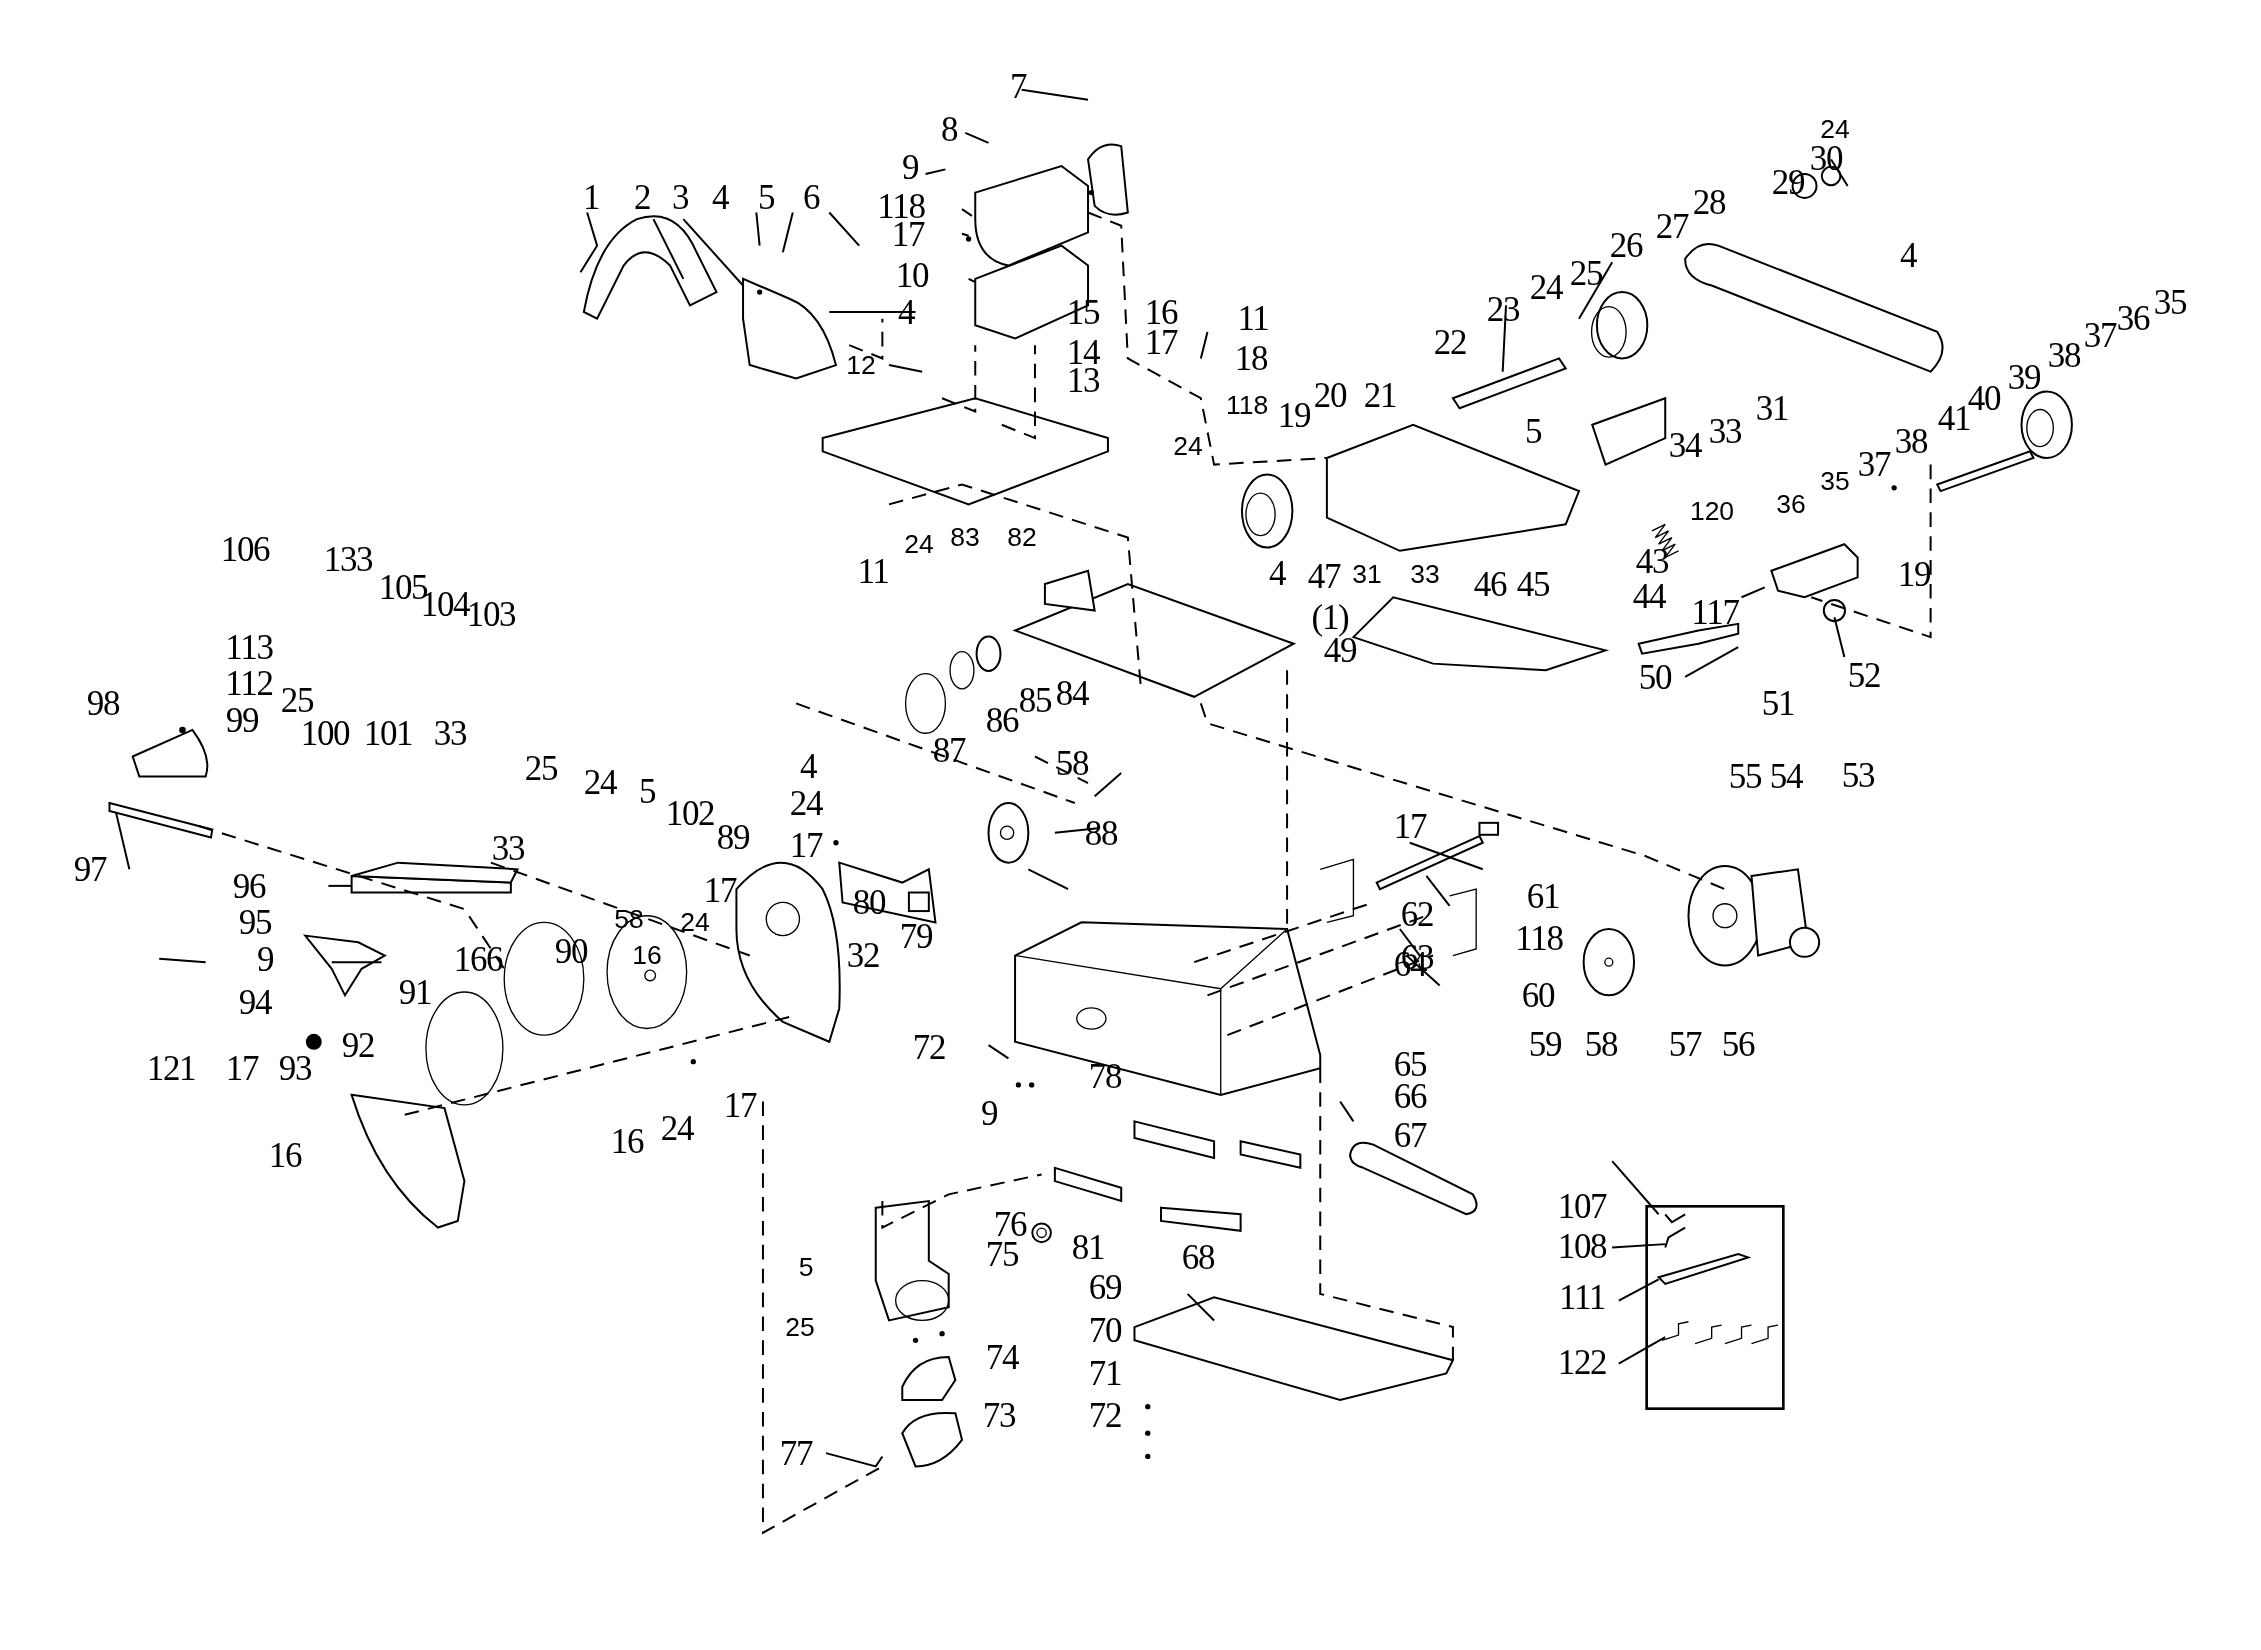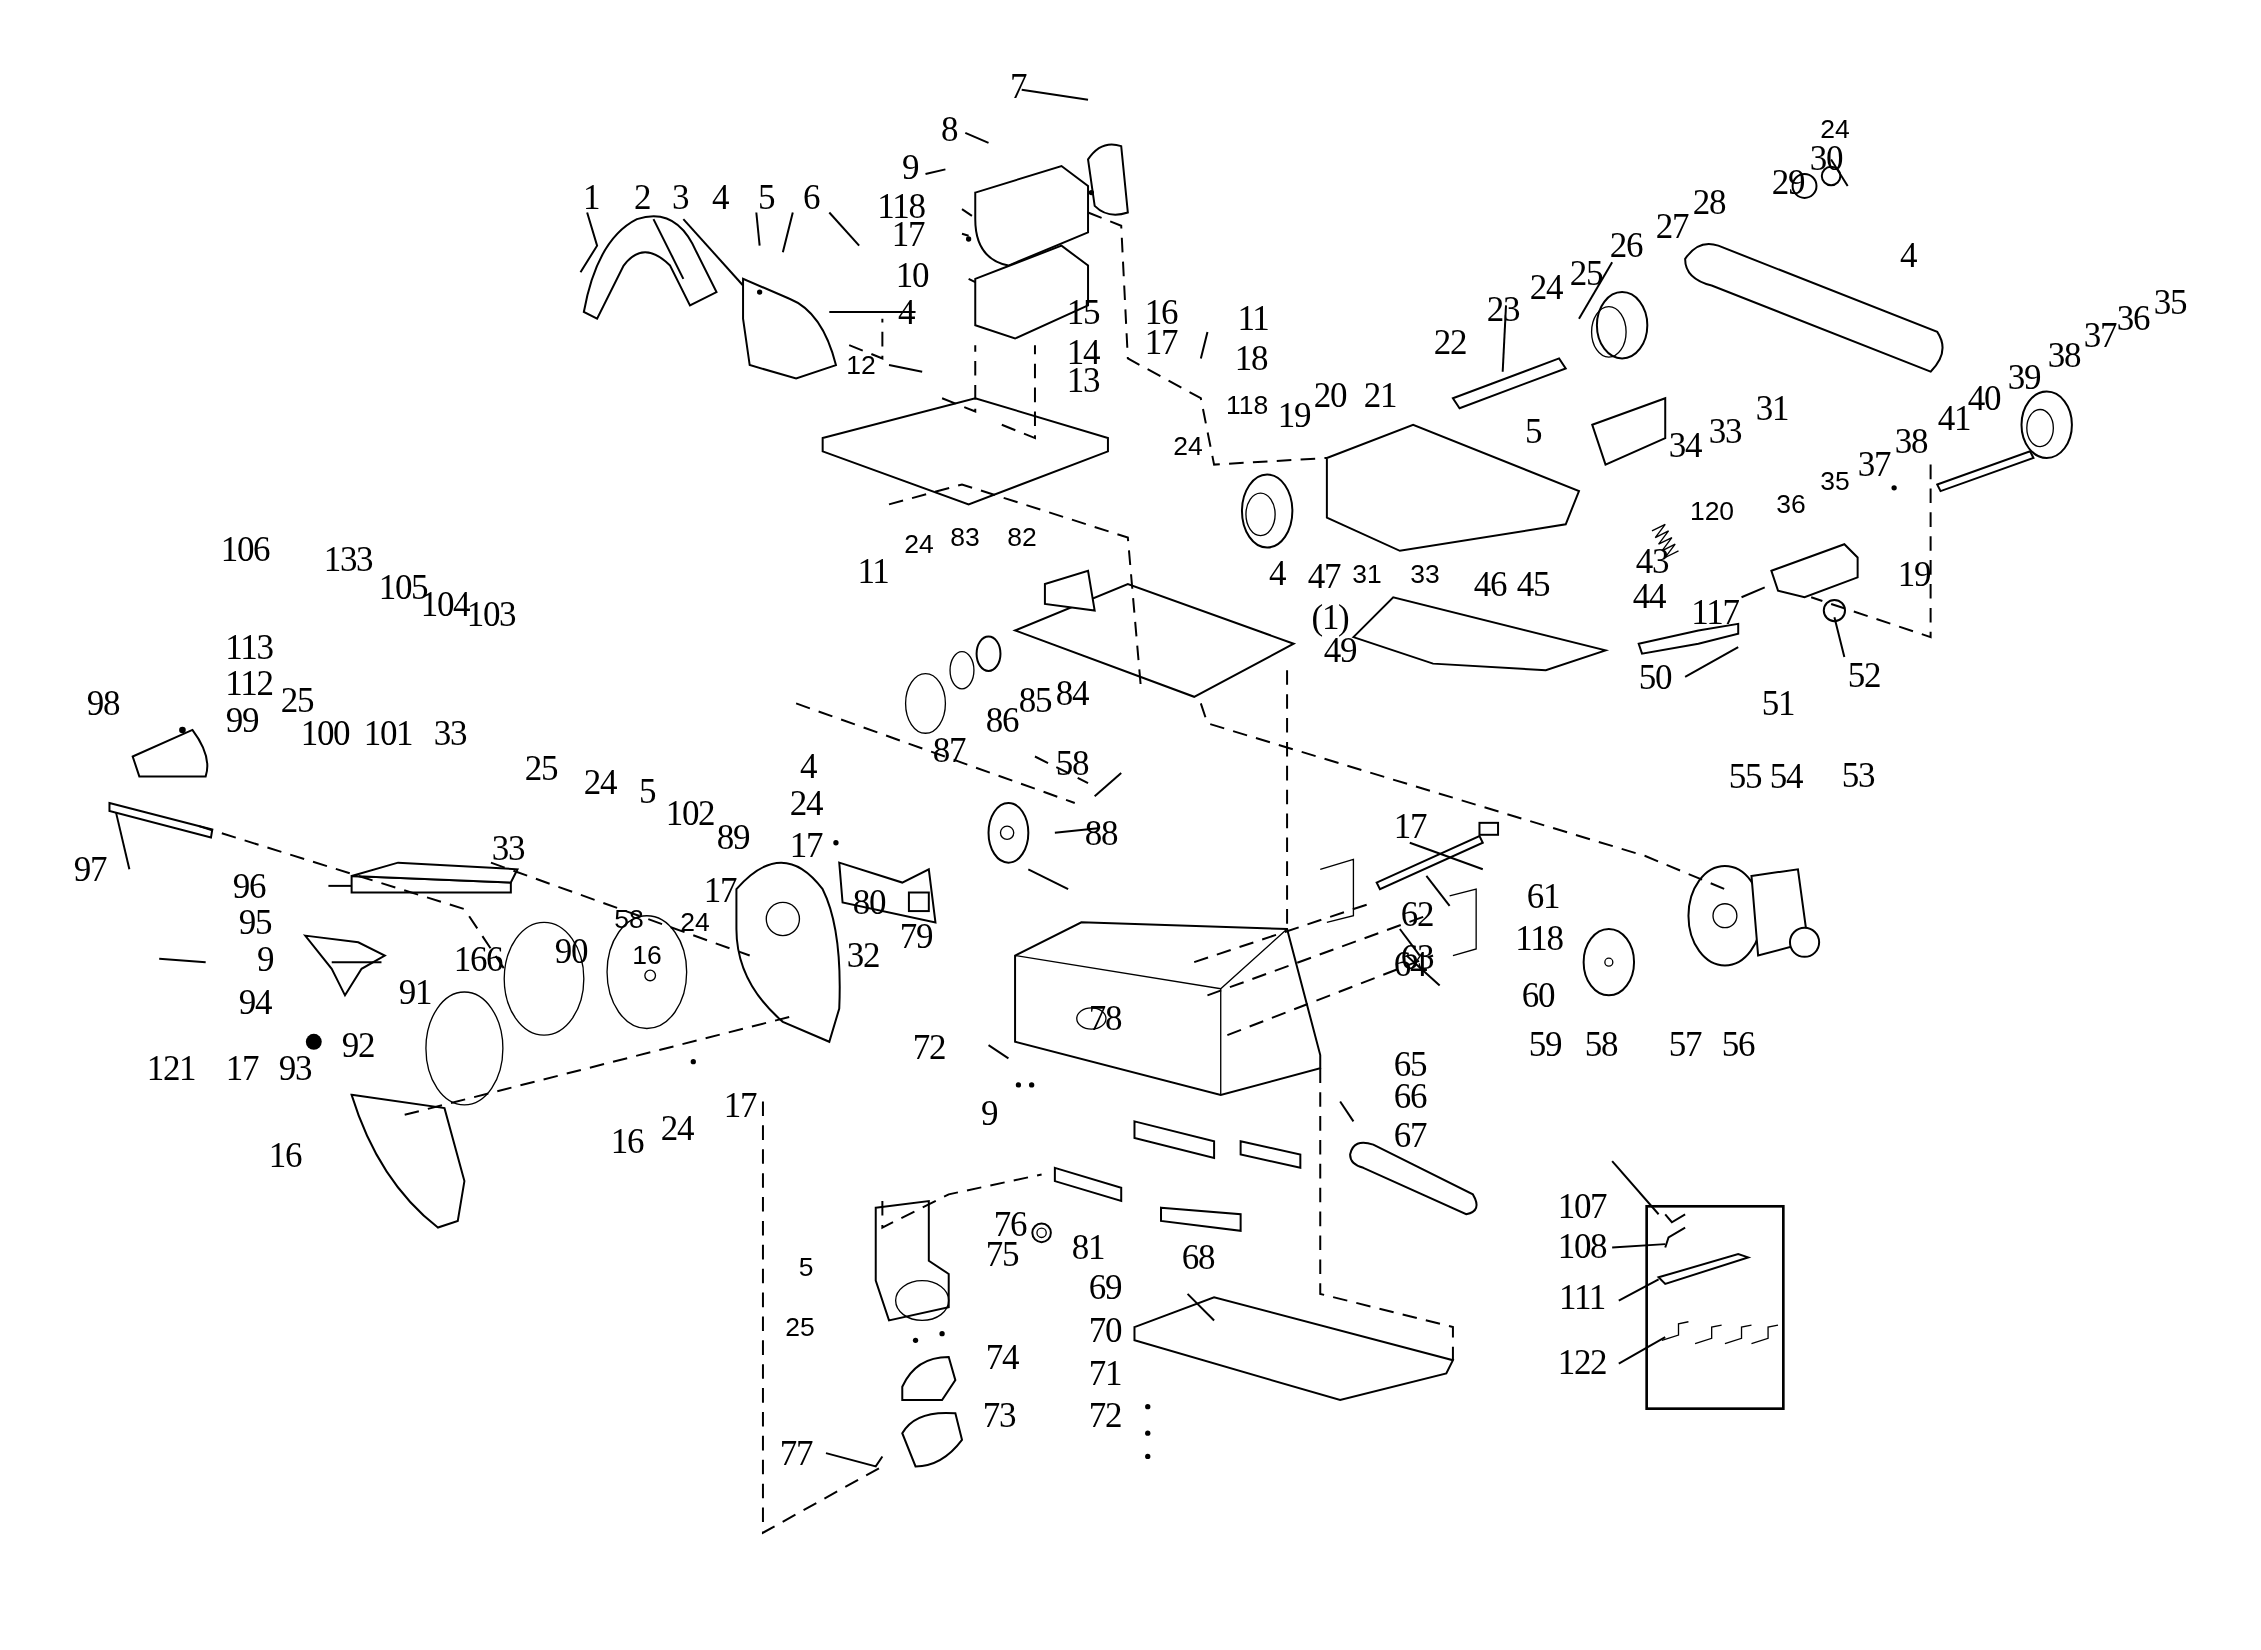--- a/index.html
+++ b/index.html
@@ -411,21 +411,21 @@
 <span class="lbl" style="left:242px;top:1068px">17</span>
 <span class="lbl" style="left:295px;top:1068px">93</span>
 <span class="lbl" style="left:358px;top:1045px">92</span>
 <span class="lbl" style="left:285px;top:1155px">16</span>
 <span class="lbl" style="left:627px;top:1141px">16</span>
 <span class="lbl" style="left:677px;top:1128px">24</span>
 <span class="lbl" style="left:740px;top:1105px">17</span>
 <span class="lbl" style="left:869px;top:902px">80</span>
 <span class="lbl" style="left:916px;top:936px">79</span>
 <span class="lbl" style="left:929px;top:1047px">72</span>
-<span class="lbl" style="left:1105px;top:1018px">78</span>
+<span class="lbl" style="left:1105px;top:1076px">78</span>
 <span class="lbl" style="left:989px;top:1113px">9</span>
 <span class="lbl" style="left:1410px;top:826px">17</span>
 <span class="lbl" style="left:1543px;top:896px">61</span>
 <span class="lbl" style="left:1417px;top:914px">62</span>
 <span class="lbl" style="left:1539px;top:938px">118</span>
 <span class="lbl" style="left:1417px;top:957px">63</span>
 <span class="lbl" style="left:1538px;top:995px">60</span>
 <span class="lbl" style="left:1745px;top:776px">55</span>
 <span class="lbl" style="left:1786px;top:776px">54</span>
 <span class="lbl" style="left:1858px;top:775px">53</span>

